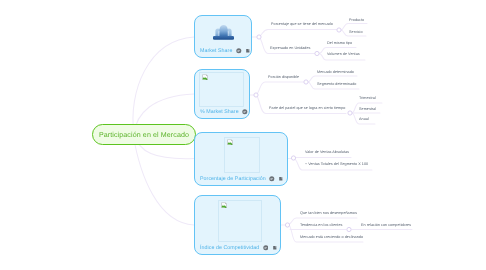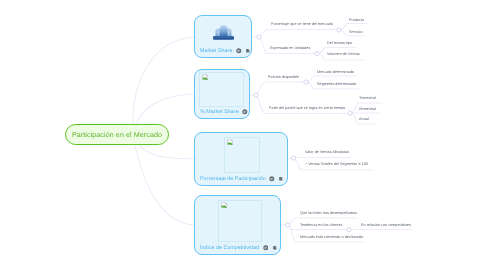--- a/index.html
+++ b/index.html
@@ -2,21 +2,21 @@
 <html><head>
 <meta charset="utf-8">
 <style>
   html,body{margin:0;padding:0;background:#ffffff;}
   body{width:486px;height:270px;overflow:hidden;font-family:"Liberation Sans",sans-serif;
        -webkit-font-smoothing:antialiased;text-rendering:geometricPrecision;}
   #stage{position:relative;width:486px;height:270px;background:#fff;}
   svg.layer{position:absolute;left:0;top:0;width:486px;height:270px;overflow:visible;}
   .node{position:absolute;box-sizing:border-box;}
 
-  .root-node{left:65px;top:124px;width:104px;height:21px;
+  .root-node{left:92px;top:124px;width:104px;height:21px;
     background:#effce4;border:1.75px solid #5dc41f;border-radius:11px;
     display:flex;align-items:center;justify-content:center;}
   .root-label{color:#5bb32a;opacity:0.999;font-size:7.1px;letter-spacing:0.1px;white-space:nowrap;}
 
   .topic{background:#e3f4fd;border:1.35px solid #63c3f5;border-radius:8px;}
   .topic-row{position:absolute;left:5px;bottom:3px;display:flex;align-items:center;gap:3.5px;}
   .topic-label{color:#4fb3e8;opacity:0.999;font-size:5.3px;white-space:nowrap;letter-spacing:0.05px;}
 
   .ph{position:absolute;border:0.7px solid #cfe8f6;background:transparent;}
   .brokenimg{position:absolute;width:6.5px;height:6.5px;}

